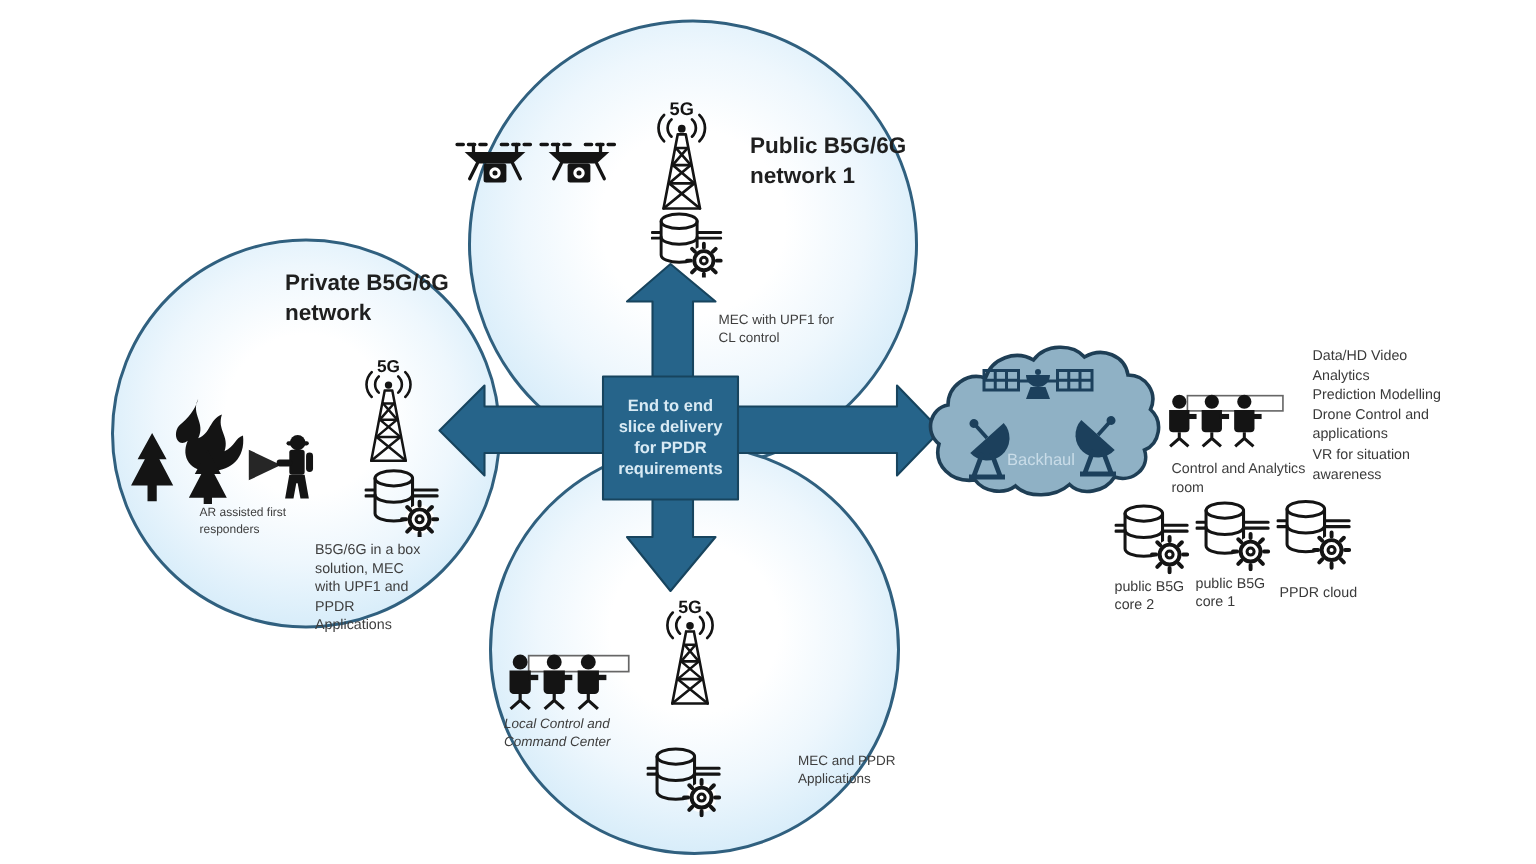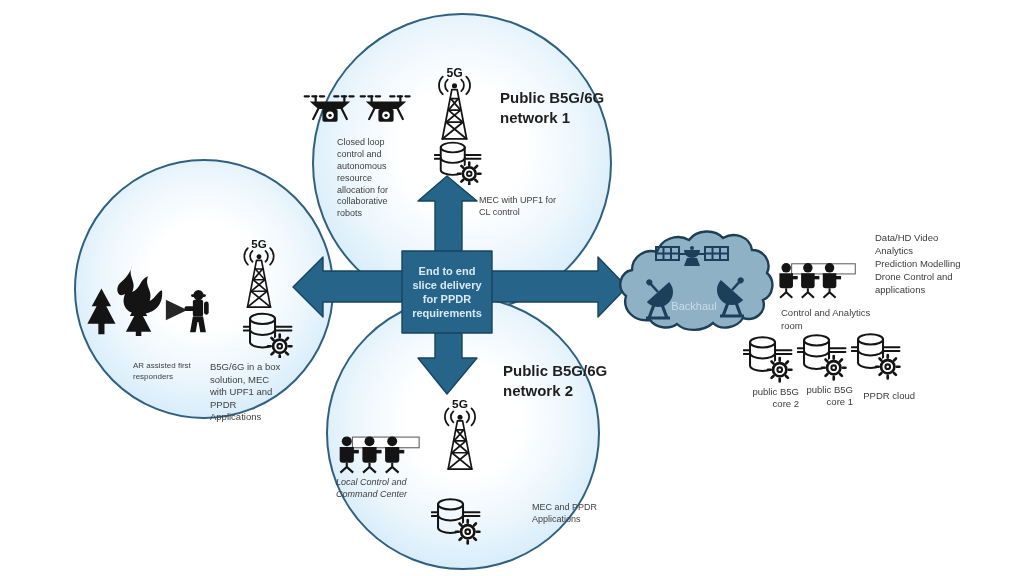--- a/index.html
+++ b/index.html
@@ -19,21 +19,21 @@
   .icon svg{display:block;width:100%;height:100%;}
   #hub-label-box{
     position:absolute;left:402px;top:252px;width:90px;height:80px;z-index:4;
     display:flex;align-items:center;justify-content:center;text-align:center;
     color:#d8eaf4;font-size:11px;font-weight:600;line-height:1.28;border-radius:10px;
   }
   #hub-label-box span{display:block;width:80px;}
   #cross-svg{position:absolute;left:290px;top:170px;width:345px;height:232px;z-index:2;}
   .cap-list{position:absolute;left:875px;top:231px;width:102px;z-index:3;}
   .cap-list div{font-size:9.5px;line-height:1.38;color:#3a3a3a;}
-  .core-label{position:absolute;font-size:9.5px;line-height:1.3;color:#3a3a3a;z-index:3;text-align:right;}
+  .core-label{position:absolute;font-size:9.5px;line-height:1.3;color:#3a3a3a;z-index:3;}
   .stroke-ic{stroke:#141414;fill:none;stroke-linecap:round;}
   text{font-family:"Liberation Sans","DejaVu Sans",sans-serif;}
 </style>
 </head>
 <body>
 
 <div id="canvas">
 
   <div class="circle" style="left:312px;top:13px;width:300px;height:300px;"></div>
   <div class="circle" style="left:74px;top:159px;width:260px;height:260px;"></div>
@@ -74,21 +74,20 @@
         <path d="M15 7 V13 M49 7 V13"></path>
         <path d="M18 22 L12 34 M46 22 L52 34"></path>
       </g>
       <path d="M8 13 H56 L46 22 H18 Z" fill="#141414"></path>
       <rect x="23" y="22" width="18" height="15" rx="2" fill="#141414"></rect>
       <circle cx="32" cy="29.5" r="4.5" fill="#fff"></circle>
         <circle cx="32" cy="29.5" r="2" fill="#141414"></circle>
     </svg>
   </div>
 
-  <div class="caption" style="left:337px;top:137px;width:64px;">Closed loop control and autonomous resource allocation for collaborative robots</div>
 
   <div class="icon" style="left:431px;top:66px;width:47px;height:76px;">
     <svg viewBox="0 0 60 100">
       <text x="30" y="14" font-size="16" font-weight="700" text-anchor="middle" fill="#141414">5G</text>
       <circle cx="30" cy="26" r="3.4" fill="#141414"></circle>
       <g class="stroke-ic" stroke-width="2.4">
         <path d="M21 33 a10 10 0 0 1 0-15"></path>
           <path d="M14.5 37 a16 16 0 0 1 0-23"></path>
         <path d="M39 33 a10 10 0 0 0 0-15"></path>
           <path d="M45.5 37 a16 16 0 0 0 0-23"></path>
@@ -111,22 +110,23 @@
       </g>
       <circle cx="47" cy="45" r="12.5" fill="#fff"></circle>
       <g class="stroke-ic" stroke-width="3.4">
         <circle cx="47" cy="45" r="8.5"></circle>
         <path d="M47 33.5 V30 M47 56.5 V60 M35.5 45 H32 M58.5 45 H62 M39 37 l-2.5 -2.5 M55 53 l2.5 2.5 M55 37 l2.5 -2.5 M39 53 l-2.5 2.5"></path>
       </g>
       <circle cx="47" cy="45" r="3" class="stroke-ic" stroke-width="2.6"></circle>
     </svg>
   </div>
 
-  <div class="caption" style="left:479px;top:195px;width:88px;">MEC with UPF1 for CL control</div>
-
+  <div class="caption" style="left:479px;top:208px;width:88px;">MEC with UPF1 for CL control</div>
+
+  <div class="title" style="left:190px;top:179px;width:122px;">Private B5G/6G network</div>
 
   <div class="icon" style="left:86px;top:264px;width:80px;height:72px;">
     <svg viewBox="0 0 90 82" fill="#141414">
       <path d="M52 2 C46 14 58 20 52 32 C62 28 60 18 70 14 C66 26 76 30 72 42 C80 38 80 32 86 30 C88 48 76 56 64 57 C48 59 38 48 44 34 C36 40 32 28 38 22 C44 17 50 10 52 2 Z"></path>
       <path d="M17 28 L28 48 H22.5 L33 68 H20.5 V80 H13.5 V68 H1 L11.5 48 H6 Z"></path>
       <path transform="translate(44,16) scale(0.9)" d="M17 28 L28 48 H22.5 L33 68 H20.5 V80 H13.5 V68 H1 L11.5 48 H6 Z"></path>
     </svg>
   </div>
 
   <div class="icon" style="left:164px;top:282px;width:54px;height:56px;">
@@ -134,21 +134,21 @@
       <path d="M25 29 L2 18 L2 40 Z" opacity="0.92"></path>
       <circle cx="37" cy="13" r="5.5"></circle>
       <rect x="29" y="12" width="16" height="3" rx="1.5"></rect>
       <rect x="31" y="18" width="11" height="18" rx="2"></rect>
       <rect x="22" y="25" width="11" height="5" rx="2"></rect>
       <rect x="43" y="20" width="5" height="14" rx="2.5"></rect>
       <path d="M31 36 L28 53 H34 L36 42 H37 L39 53 H45 L42 36 Z"></path>
     </svg>
   </div>
 
-  <div class="caption" style="left:133px;top:337px;width:72px;font-size:8px;margin-top:24px;">AR assisted first responders</div>
+  <div class="caption" style="left:133px;top:337px;width:72px;font-size:8px;">AR assisted first responders</div>
 
   <div class="icon" style="left:237px;top:238px;width:44px;height:72px;">
     <svg viewBox="0 0 60 100">
       <text x="30" y="14" font-size="16" font-weight="700" text-anchor="middle" fill="#141414">5G</text>
       <circle cx="30" cy="26" r="3.4" fill="#141414"></circle>
       <g class="stroke-ic" stroke-width="2.4">
         <path d="M21 33 a10 10 0 0 1 0-15"></path>
           <path d="M14.5 37 a16 16 0 0 1 0-23"></path>
         <path d="M39 33 a10 10 0 0 0 0-15"></path>
           <path d="M45.5 37 a16 16 0 0 0 0-23"></path>
@@ -173,21 +173,20 @@
       <g class="stroke-ic" stroke-width="3.4">
         <circle cx="47" cy="45" r="8.5"></circle>
         <path d="M47 33.5 V30 M47 56.5 V60 M35.5 45 H32 M58.5 45 H62 M39 37 l-2.5 -2.5 M55 53 l2.5 2.5 M55 37 l2.5 -2.5 M39 53 l-2.5 2.5"></path>
       </g>
       <circle cx="47" cy="45" r="3" class="stroke-ic" stroke-width="2.6"></circle>
     </svg>
   </div>
 
   <div class="caption" style="left:210px;top:361px;width:74px;font-size:9.5px;">B5G/6G in a box solution, MEC with UPF1 and PPDR Applications</div>
 
-  <div class="title" style="left:503px;top:361px;width:118px;">Public B5G/6G network 2</div>
 
   <div class="icon" style="left:334px;top:429px;width:88px;height:46px;">
     <svg viewBox="0 0 124 58">
       <rect x="26" y="8" width="94" height="15" fill="#fff" stroke="#666" stroke-width="1.6"></rect>
       <g fill="#141414">
         <g transform="translate(2,6)">
           <circle cx="16" cy="8" r="7"></circle>
             <path d="M6 16 H26 V34 a4 4 0 0 1 -4 4 H10 a4 4 0 0 1 -4 -4 Z"></path>
           <rect x="24" y="20" width="9" height="5"></rect>
             <path d="M16 38 V45 M7 52 L16 44 L25 52" stroke="#141414" stroke-width="3" fill="none"></path>
@@ -307,20 +306,21 @@
       </g>
     </svg>
   </div>
 
   <div class="caption" style="left:781px;top:307px;width:90px;font-size:9.5px;">Control and Analytics room</div>
 
   <div class="cap-list">
     <div>Data/HD Video Analytics</div>
     <div>Prediction Modelling</div>
     <div>Drone Control and applications</div>
+    <div>VR for situation awareness</div>
   </div>
 
   <div class="icon" style="left:743px;top:333px;width:50px;height:50px;">
     <svg viewBox="0 0 64 60">
       <g class="stroke-ic" stroke-width="2.6">
         <path d="M1 20 H8 M1 25 H8 M42 20 H62 M42 25 H62"></path>
         <ellipse cx="25" cy="10" rx="16" ry="6.5"></ellipse>
         <path d="M9 10 V40 a16 6.5 0 0 0 32 0 V10"></path>
           <path d="M9 24 a16 6.5 0 0 0 32 0"></path>
       </g>

